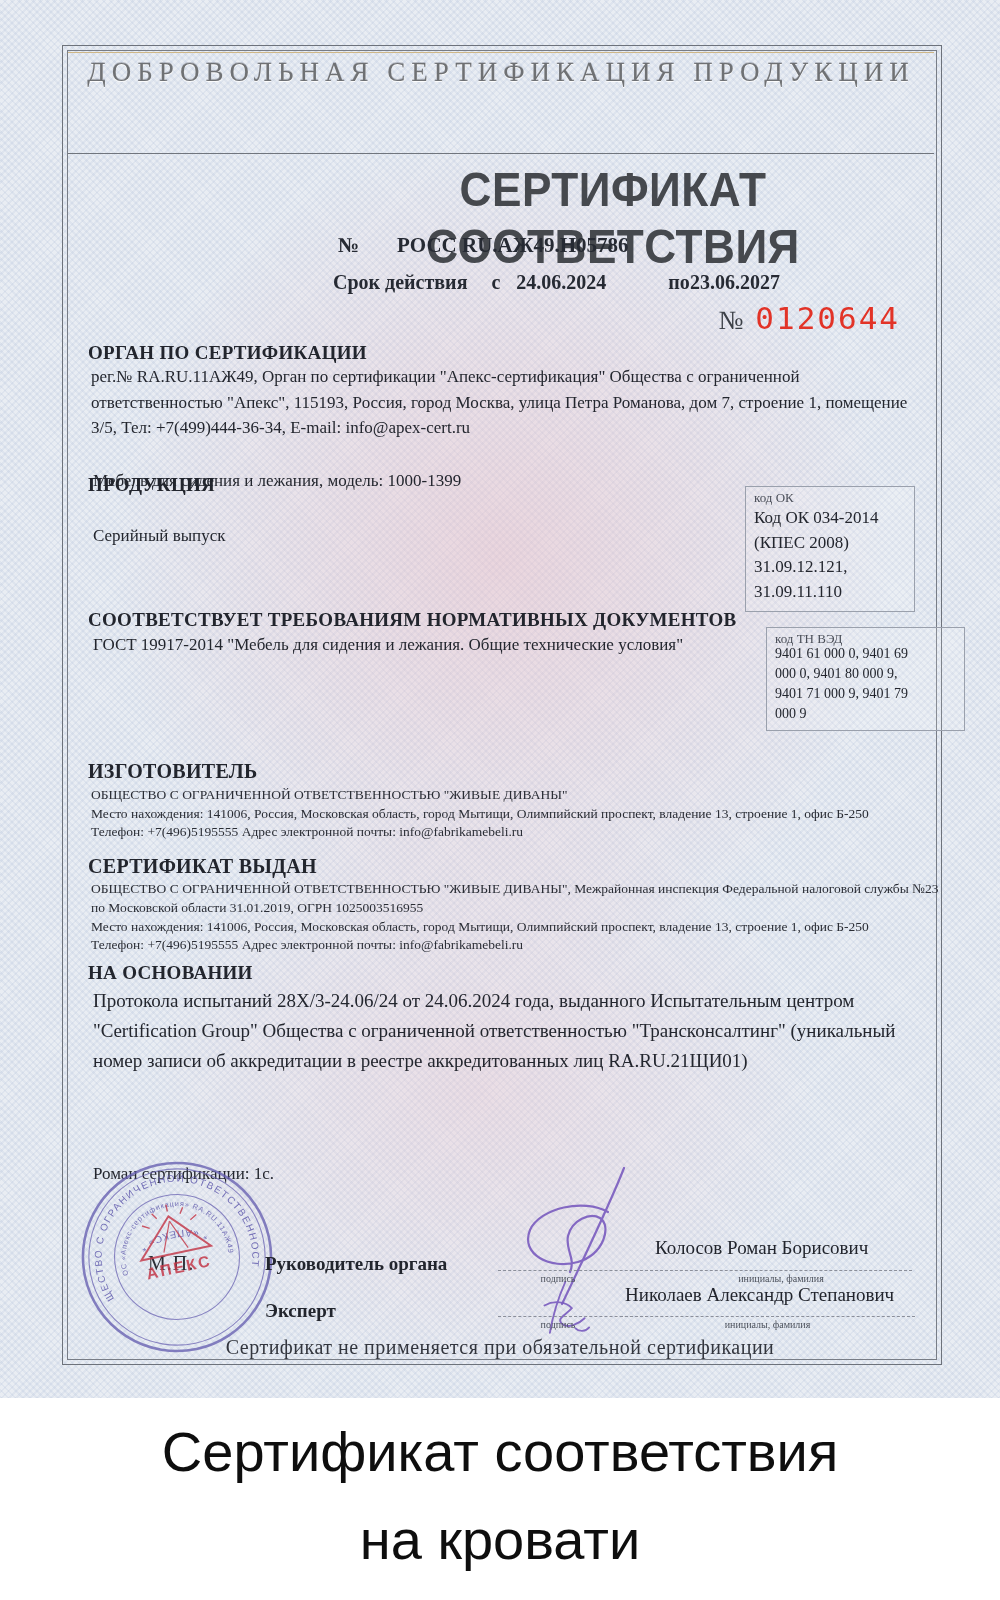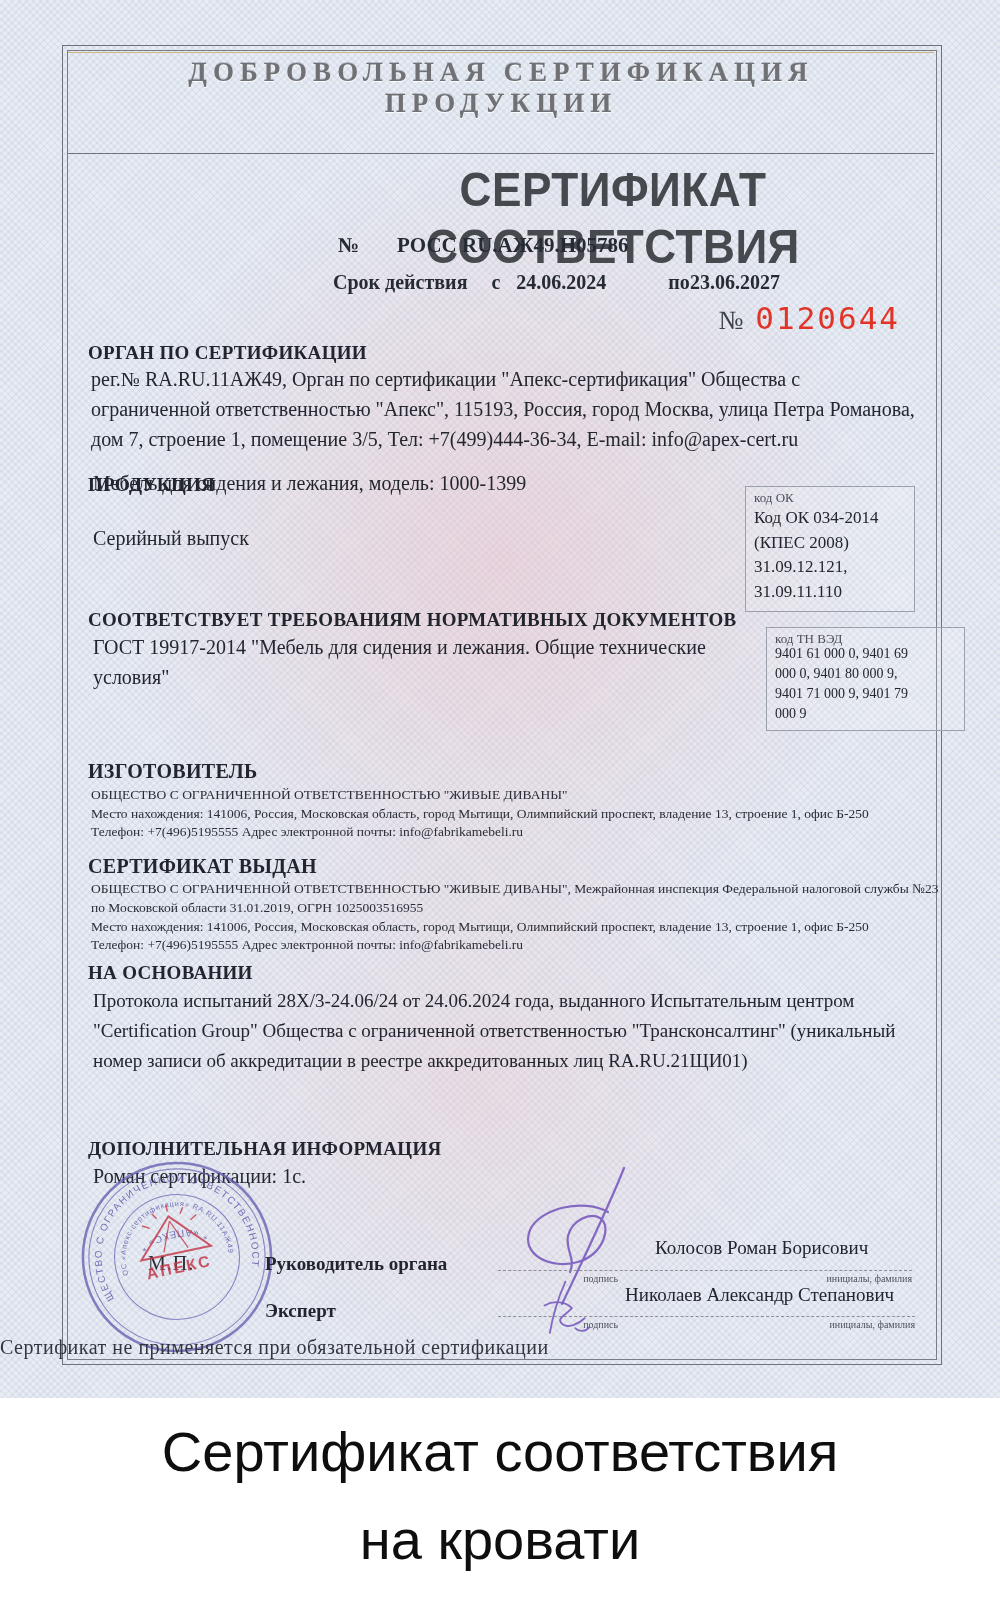--- a/index.html
+++ b/index.html
@@ -17,53 +17,53 @@
   }
   .frame{position:absolute;left:62px;top:45px;width:878px;height:1318px;
          border:1.5px solid #6d727b;}
   .frame-inner{position:absolute;inset:4px;border:1px solid #787d86;}
   .gold-line{position:absolute;left:68px;top:52px;width:866px;height:0;border-top:1px solid #c8a35a;opacity:.7;}
   .divider{position:absolute;left:68px;top:153px;width:866px;height:0;border-top:1.5px solid #70757d;}
 
   .abs{position:absolute;}
 
   .banner{left:70px;top:57px;width:862px;text-align:center;
-    font-weight:bold;font-size:27px;letter-spacing:6px;color:#6f7174;
+    font-weight:normal;font-size:27px;letter-spacing:6px;color:#6f7174;
     text-shadow:0 1px 0 rgba(255,255,255,.85), 0 -1px 0 rgba(60,60,70,.25);}
 
   .title{left:260px;top:160px;width:706px;text-align:center;
     font-family:"Liberation Sans", sans-serif;font-weight:bold;font-size:46px;
     color:#46494e;letter-spacing:0.5px;transform:scale(.96,1.06);transform-origin:center top;}
 
   .regrow{left:338px;top:233px;font-weight:bold;font-size:21px;color:#262a33;}
   .regrow .no{margin-right:38px;}
   .validity{left:333px;top:271px;font-weight:bold;font-size:20px;color:#262a33;display:flex;}
   .validity .w1{margin-left:24px;} .validity .w2{margin-left:16px;}
   .validity .w3{margin-left:62px;} .validity .w4{}
 
   .serial{top:300px;right:100px;display:flex;align-items:baseline;}
   .serial .sign{font-size:26px;color:#3c4047;margin-right:12px;}
   .serial .digits{font-family:"DejaVu Sans Mono", monospace;font-size:31px;letter-spacing:2px;color:#e23327;}
 
   .sec-h{font-weight:bold;font-size:20px;color:#22252d;letter-spacing:.3px;}
   .sec-h.sm{font-size:19px;}
-  .body-t{font-size:20px;line-height:1.5;color:#23262e;}
+  .body-t{font-size:17px;line-height:1.5;color:#23262e;}
   .small-t{font-size:13.5px;line-height:1.4;color:#2a2d35;}
 
   .codebox{border:1px solid #9aa0ac;background:rgba(255,255,255,.12);padding:3px 8px 6px 8px;box-sizing:border-box;}
   .codebox .cb-label{font-size:13px;color:#4a4e58;}
   .codebox .cb-line{font-size:17px;line-height:1.45;color:#23262e;}
   .codebox.tnved .cb-line{font-size:14px;line-height:1.42;}
 
   
   .role{font-weight:bold;font-size:19px;color:#22252d;}
   .fio{font-size:19px;color:#22252d;}
   .sigline{border-top:1.5px dashed #8b8f9a;height:0;}
-  .sub-label{font-size:10px;color:#4d525c;text-align:right;}
-  .footnote{left:0;width:1000px;text-align:left;font-size:20px;color:#33363e;letter-spacing:.5px;}
+  .sub-label{font-size:10px;color:#4d525c;text-align:center;}
+  .footnote{left:0;width:1000px;text-align:center;font-size:20px;color:#33363e;letter-spacing:.5px;}
   .mp{font-weight:normal;font-size:20px;color:#2a2d35;letter-spacing:1px;}
   .tinyprint{left:0;width:1000px;text-align:center;font-size:8px;color:#9a9da5;letter-spacing:.5px;}
 
   .stamp{opacity:.92;transform:rotate(-12deg);}
   .sig{pointer-events:none;}
 
   .caption{left:0;width:1000px;text-align:center;
     font-family:"Liberation Sans", sans-serif;font-size:56px;color:#0e0e0e;line-height:1;}
 </style>
 </head>
@@ -131,21 +131,20 @@
     <div class="abs small-t" style="left:91px;top:823px;width:848px;">Телефон: +7(496)5195555 Адрес электронной почты: info@fabrikamebeli.ru</div>
 
     <div class="abs sec-h" style="left:88px;top:855px;">СЕРТИФИКАТ ВЫДАН</div>
     <div class="abs small-t" style="left:91px;top:880px;width:848px;">ОБЩЕСТВО С ОГРАНИЧЕННОЙ ОТВЕТСТВЕННОСТЬЮ "ЖИВЫЕ ДИВАНЫ", Межрайонная инспекция Федеральной налоговой службы №23 по Московской области 31.01.2019, ОГРН 1025003516955</div>
     <div class="abs small-t" style="left:91px;top:918px;width:848px;">Место нахождения: 141006, Россия, Московская область, город Мытищи, Олимпийский проспект, владение 13, строение 1, офис Б-250</div>
     <div class="abs small-t" style="left:91px;top:936px;width:848px;">Телефон: +7(496)5195555 Адрес электронной почты: info@fabrikamebeli.ru</div>
 
     <div class="abs sec-h sm" style="left:88px;top:962px;">НА ОСНОВАНИИ</div>
     <div class="abs body-t" style="left:93px;top:986px;width:812px;line-height:1.58;font-size:19px;">Протокола испытаний 28Х/3-24.06/24 от 24.06.2024 года, выданного Испытательным центром "Certification Group" Общества с ограниченной ответственностью "Трансконсалтинг" (уникальный номер записи об аккредитации в реестре аккредитованных лиц RA.RU.21ЩИ01)</div>
 
-    <div class="abs sec-h sm" style="left:88px;top:1138px;">ДОПОЛНИТЕЛЬНАЯ ИНФОРМАЦИЯ</div>
     <div class="abs body-t" style="left:93px;top:1161px;">Роман сертификации: 1с.</div>
 
     <div class="abs mp" style="left:148px;top:1252px;">М.П.</div>
 
     <svg class="abs stamp" style="left:78px;top:1158px;" width="198" height="198" viewBox="0 0 200 200">
       <defs>
         <path id="sp-outer" d="M 28.6 126 A 76 76 0 1 1 171.4 126" fill="none"></path>
         <path id="sp-bottom" d="M 168 122 A 72 72 0 0 0 32 122" fill="none"></path>
         <path id="sp-inner" d="M 51 118 A 52 52 0 1 1 149 118" fill="none"></path>
       </defs>

